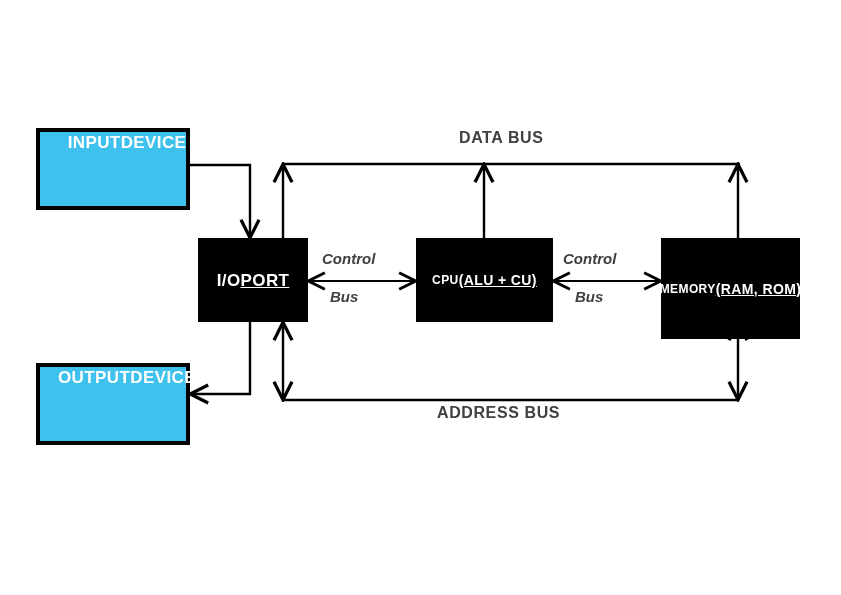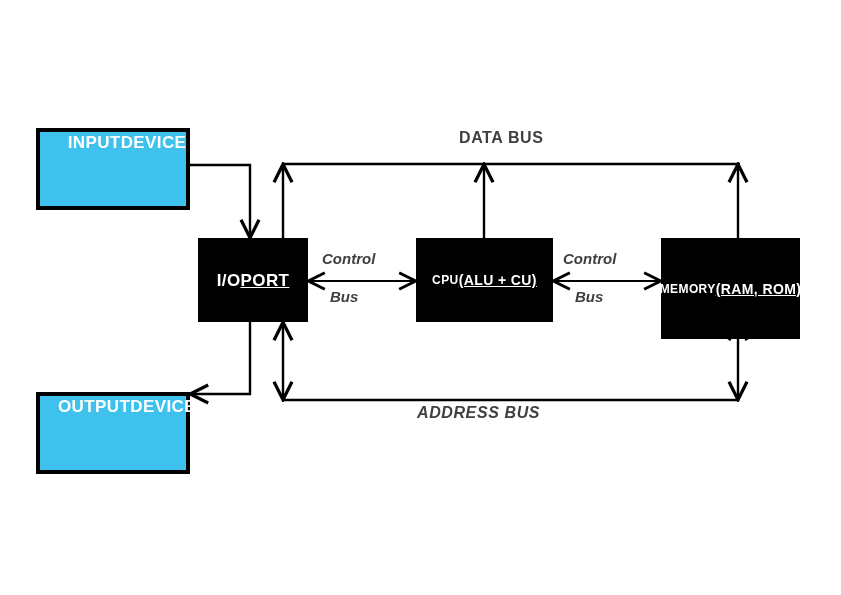--- a/index.html
+++ b/index.html
@@ -87,27 +87,27 @@
     letter-spacing: 0.6px;
   }
   .wire-label.ctrl {
     font-size: 15px;
     font-weight: bold;
     font-style: italic;
   }
 
   
   #input-device   { left: 36px;  top: 128px; width: 154px; height: 82px; }
-  #output-device  { left: 36px;  top: 363px; width: 154px; height: 82px; margin-top: 29px; }
+  #output-device  { left: 36px;  top: 363px; width: 154px; height: 82px; }
   #io-port        { left: 198px; top: 238px; width: 110px; height: 84px; }
   #cpu            { left: 416px; top: 238px; width: 137px; height: 84px; }
   #memory         { left: 661px; top: 238px; width: 139px; height: 101px; }
 
   #data-bus-label    { left: 459px; top: 129px; }
-  #address-bus-label { left: 417px; top: 404px; font-style: italic; }
+  #address-bus-label { left: 437px; top: 404px; }
 
   #ctrl1-top  { left: 322px; top: 250px; }
   #ctrl1-bot  { left: 330px; top: 288px; }
   #ctrl2-top  { left: 563px; top: 250px; }
   #ctrl2-bot  { left: 575px; top: 288px; }
 </style>
 </head>
 <body>
 
 <div id="canvas">

